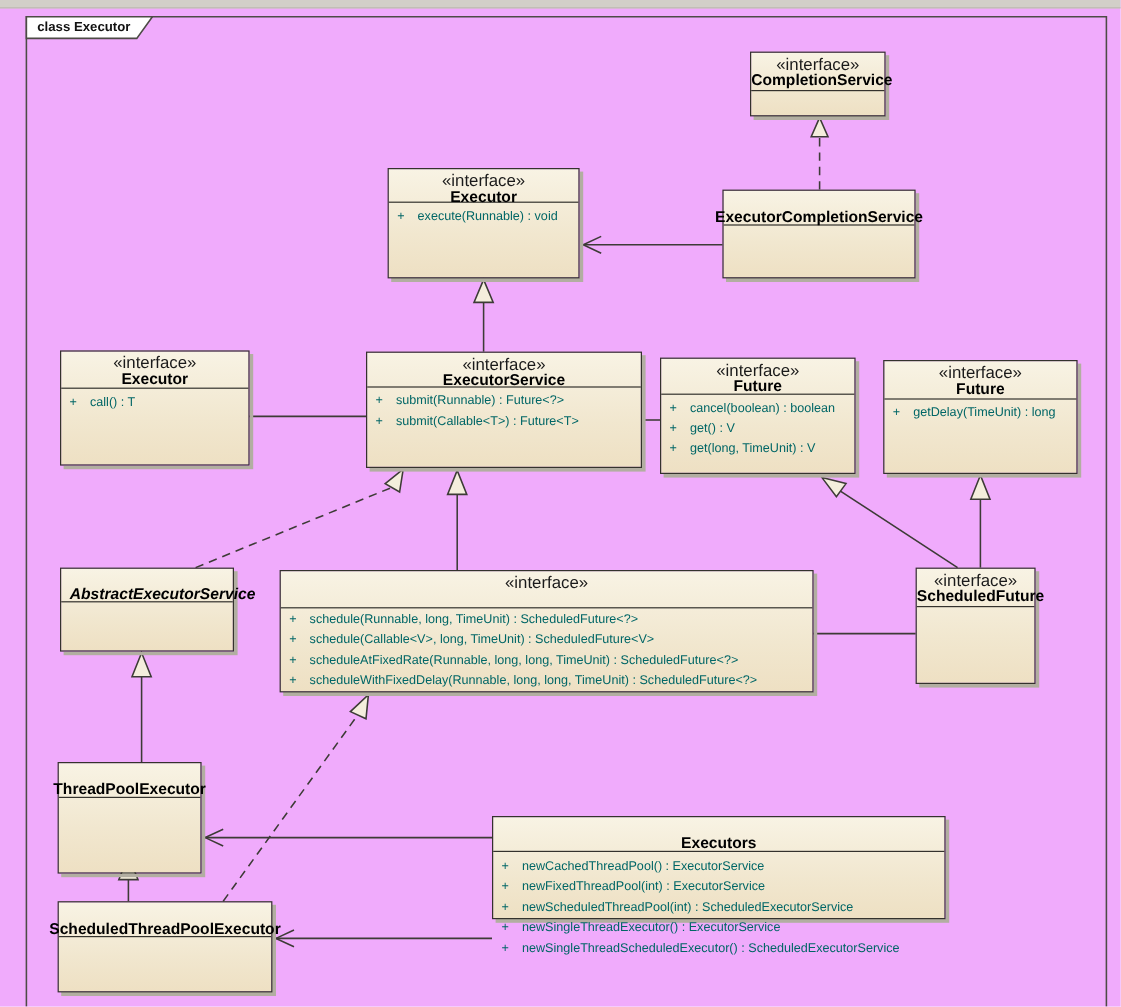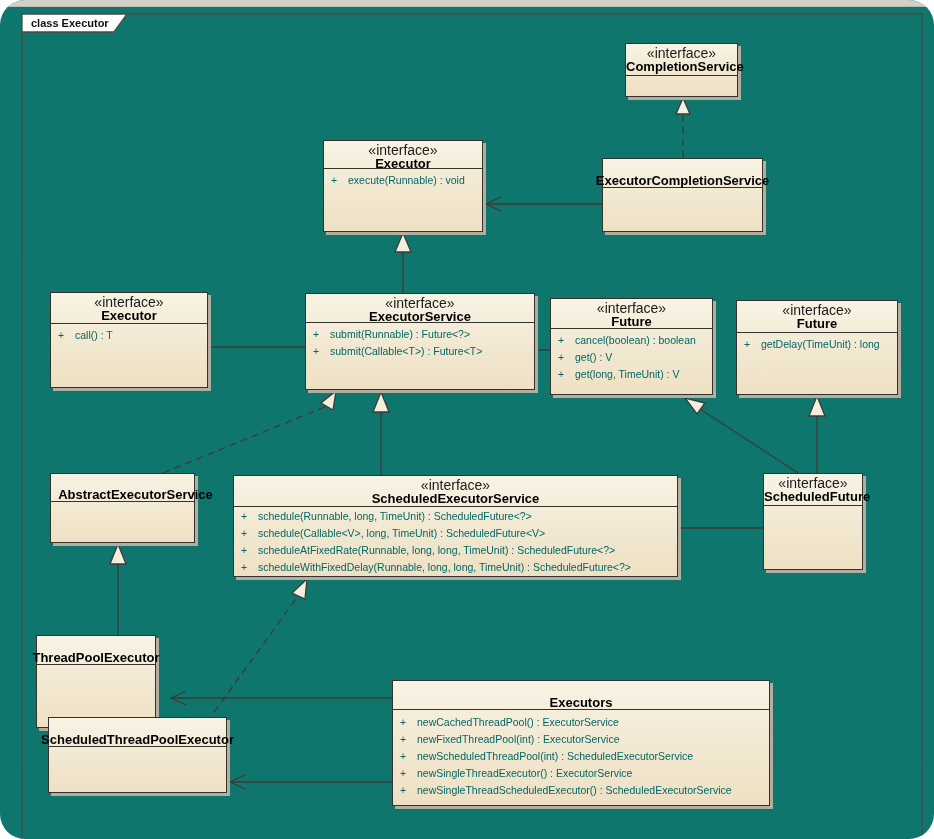--- a/index.html
+++ b/index.html
@@ -1,27 +1,27 @@
 <!DOCTYPE html>
 <html><head>
 <meta charset="utf-8">
 <style>
   html,body{margin:0;padding:0;background:#fff;}
-  #stage{position:relative;width:934px;height:839px;background:#0f766e;overflow:hidden;
-         font-family:"Liberation Sans","DejaVu Sans",sans-serif;border-radius:25px;}
+  #stage{position:relative;width:934px;height:839px;background:#f0abfc;overflow:hidden;
+         font-family:"Liberation Sans","DejaVu Sans",sans-serif;}
   .top-strip{position:absolute;left:0;top:0;width:934px;height:6px;background:#d2cfc8;border-bottom:1px solid #bdbab2;}
   #connector-layer{position:absolute;left:0;top:0;z-index:1;}
   .frame-label{position:absolute;left:31px;top:17px;z-index:3;font-size:11px;font-weight:bold;color:#111;}
   .uml-box{position:absolute;z-index:2;background:linear-gradient(180deg,#f8f3e4 0%,#f1e7cf 60%,#eee0c3 100%);
            border:1.5px solid #34322d;box-shadow:3px 3px 0 #b2aea1;box-sizing:border-box;}
   .head{box-sizing:border-box;border-bottom:1.5px solid #34322d;text-align:center;padding-top:3px;}
   .head.single{display:flex;align-items:center;justify-content:center;padding-top:15px;}
   .stereo{font-size:14px;color:#1a1a1a;line-height:13px;}
   .cname{font-size:13px;font-weight:bold;color:#000;line-height:14px;}
-  .cname.italic{margin-left:26px;}
+  .cname.italic{font-style:italic;margin-left:26px;}
   .body{padding-top:3px;}
   .m{display:flex;color:#006666;font-size:10.5px;line-height:17px;white-space:nowrap;padding:0 4px 0 7px;}
   .m .v{width:17px;flex:none;}
 </style>
 </head>
 <body>
 
 <div id="stage">
 
   <div class="top-strip"></div>
@@ -203,21 +203,20 @@
   <div class="uml-box" style="left:50px;top:473px;width:145px;height:70px">
     <div class="head single" style="height:28px">
       <div class="cname italic">AbstractExecutorService</div>
     </div>
     <div class="body"></div>
   </div>
 
   <div class="uml-box" style="left:233px;top:475px;width:445px;height:102px">
     <div class="head" style="height:31px">
       <div class="stereo">«interface»</div>
-      <div class="cname">ScheduledExecutorService</div>
     </div>
     <div class="body" style="padding-top:1px">
       <div class="m">
           <span class="v">+</span>
           <span>schedule(Runnable, long, TimeUnit) : ScheduledFuture&lt;?&gt;</span>
         </div>
       <div class="m">
           <span class="v">+</span>
           <span>schedule(Callable&lt;V&gt;, long, TimeUnit) : ScheduledFuture&lt;V&gt;</span>
         </div>
@@ -233,28 +232,28 @@
   </div>
 
   <div class="uml-box" style="left:763px;top:473px;width:100px;height:97px">
     <div class="head" style="height:32px">
       <div class="stereo">«interface»</div>
       <div class="cname">ScheduledFuture</div>
     </div>
     <div class="body"></div>
   </div>
 
-  <div class="uml-box" style="left:36px;top:635px;width:120px;height:93px">
+  <div class="uml-box" style="left:48px;top:635px;width:120px;height:93px">
     <div class="head single" style="height:29px">
       <div class="cname">ThreadPoolExecutor</div>
     </div>
     <div class="body"></div>
   </div>
 
-  <div class="uml-box" style="left:392px;top:680px;width:378px;height:126px">
+  <div class="uml-box" style="left:410px;top:680px;width:378px;height:86px">
     <div class="head single" style="height:29px">
       <div class="cname">Executors</div>
     </div>
     <div class="body" style="padding-top:4px">
       <div class="m">
           <span class="v">+</span>
           <span>newCachedThreadPool() : ExecutorService</span>
         </div>
       <div class="m">
           <span class="v">+</span>
@@ -268,20 +267,20 @@
           <span class="v">+</span>
           <span>newSingleThreadExecutor() : ExecutorService</span>
         </div>
       <div class="m">
           <span class="v">+</span>
           <span>newSingleThreadScheduledExecutor() : ScheduledExecutorService</span>
         </div>
     </div>
   </div>
 
-  <div class="uml-box" style="left:48px;top:717px;width:179px;height:76px">
+  <div class="uml-box" style="left:48px;top:751px;width:179px;height:76px">
     <div class="head single" style="height:29px">
       <div class="cname">ScheduledThreadPoolExecutor</div>
     </div>
     <div class="body"></div>
   </div>
 
 </div>
 
 </body></html>

